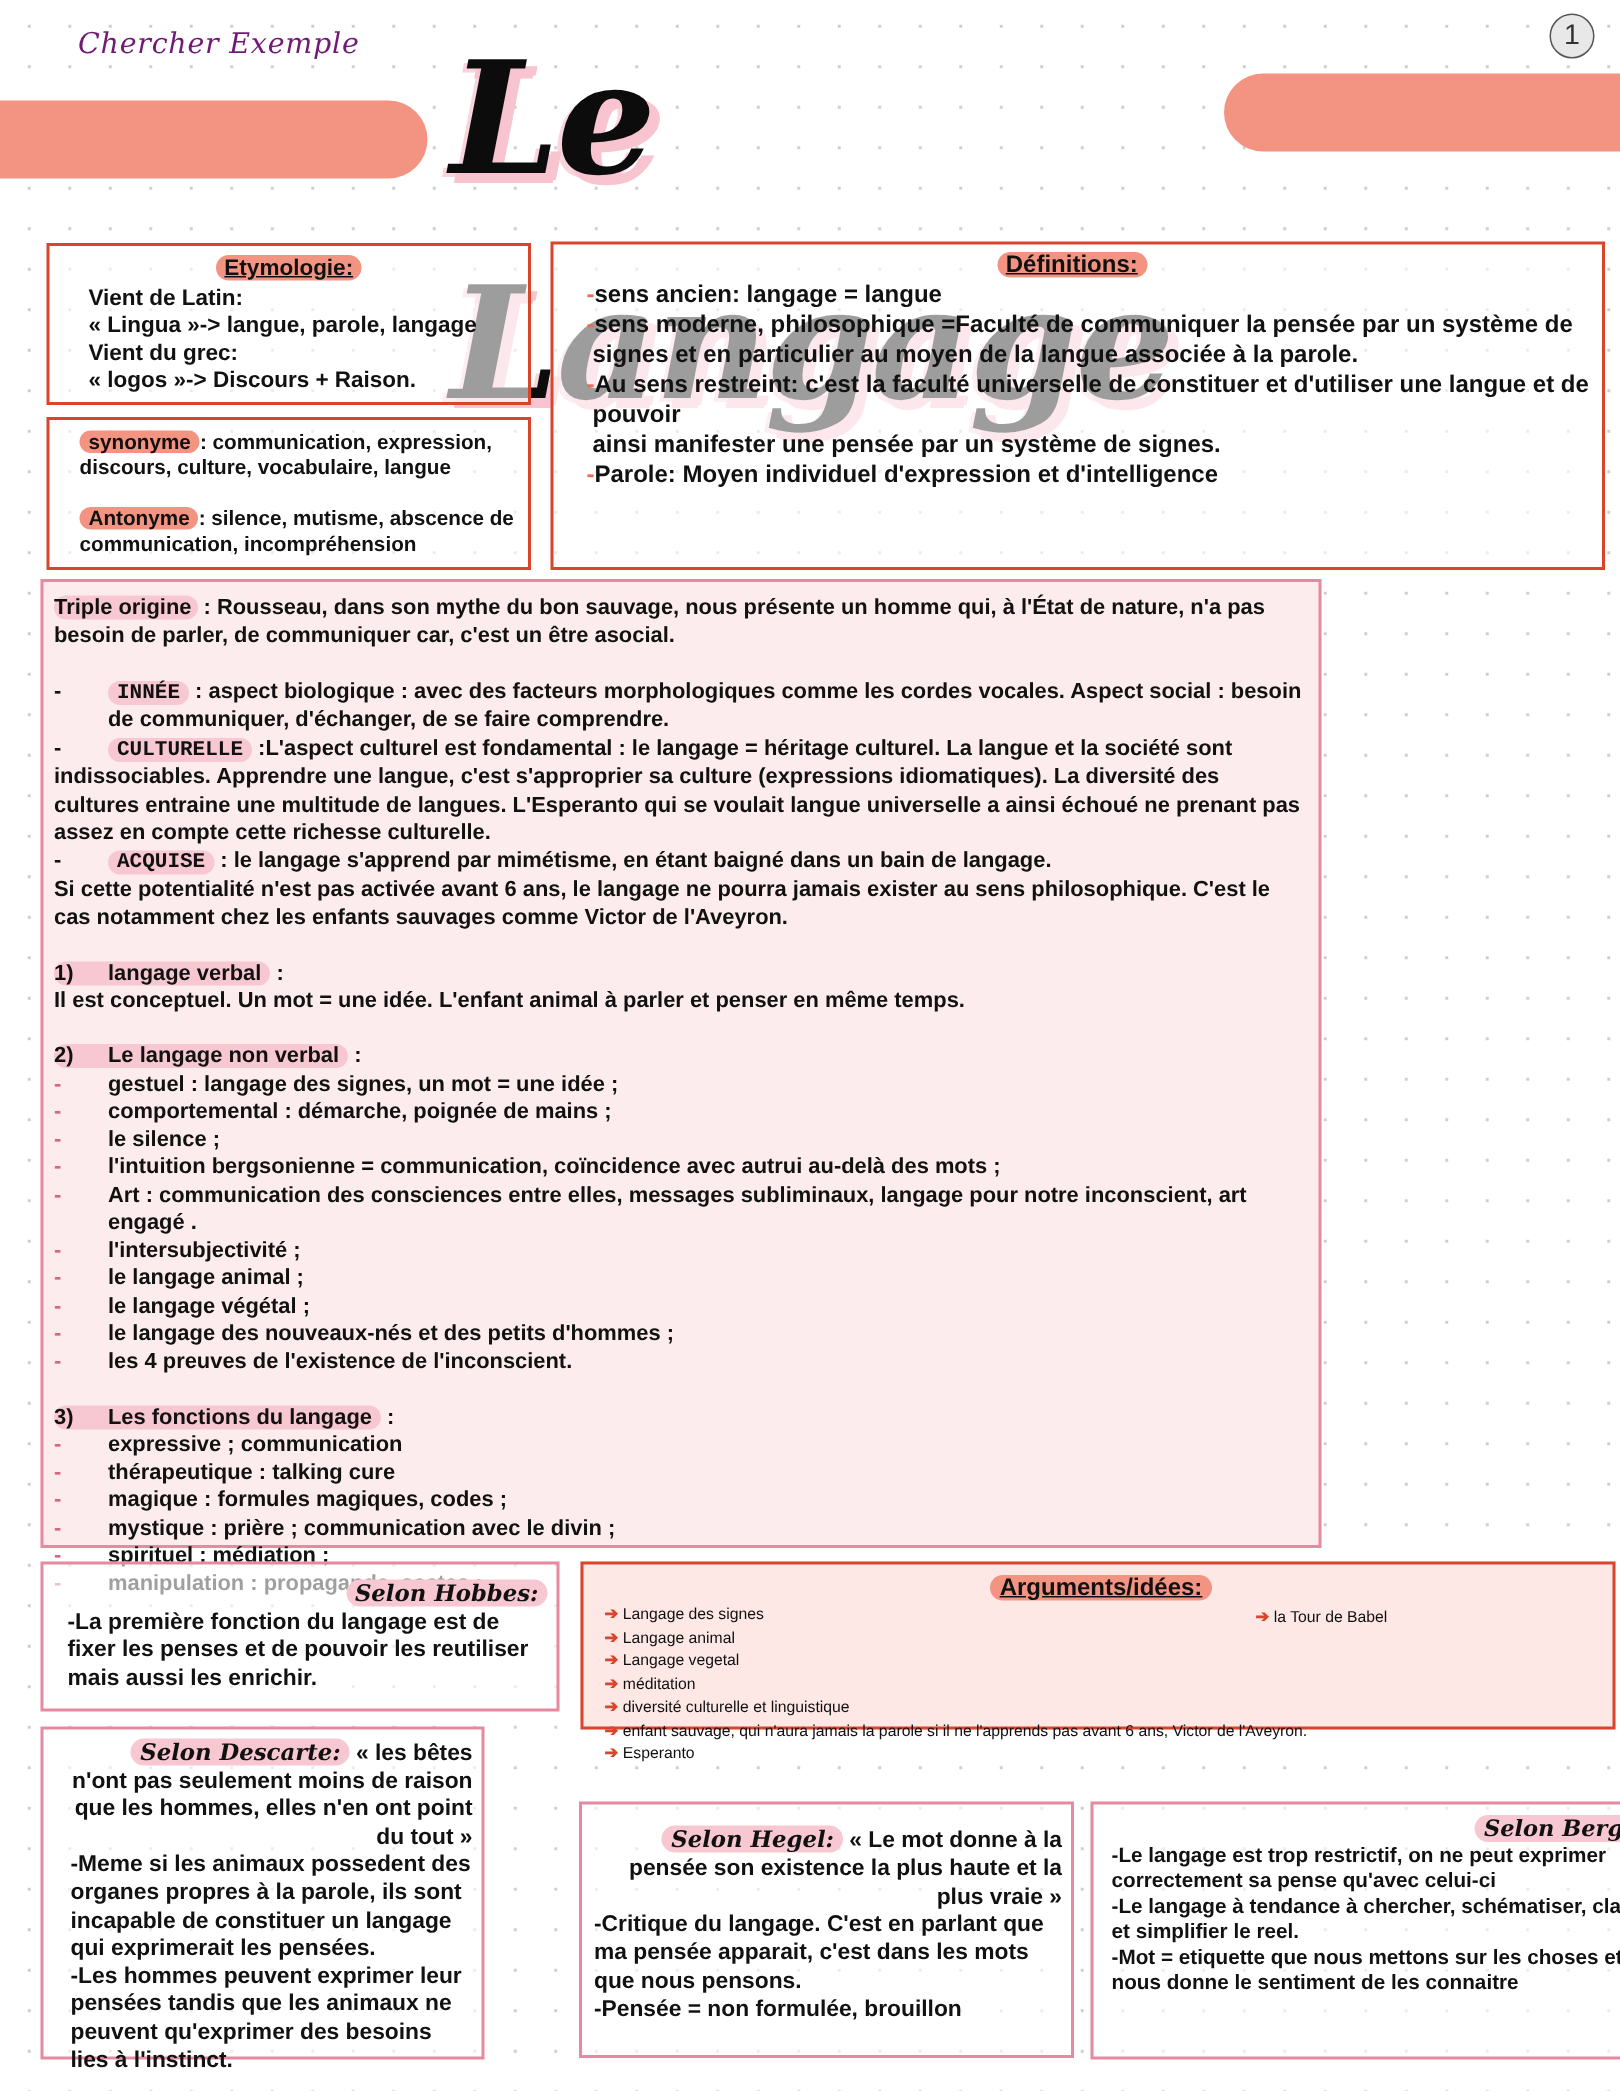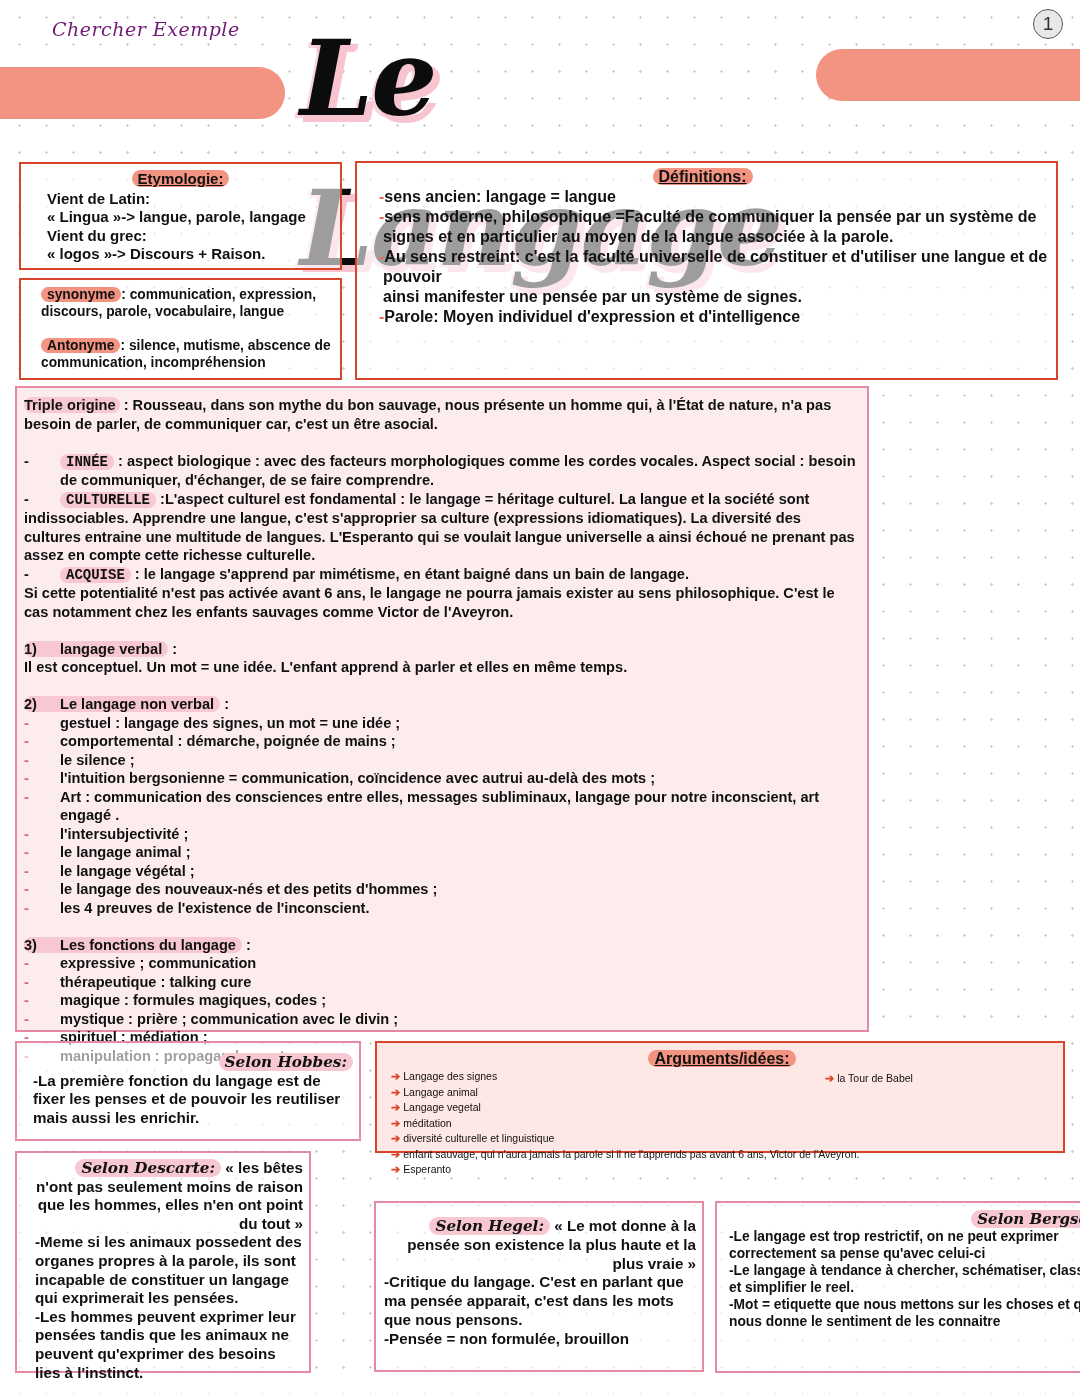--- a/index.html
+++ b/index.html
@@ -46,20 +46,21 @@
     font-family: "Liberation Sans", sans-serif;
     font-size: 19px; text-align: center; line-height: 27px;
   }
 
   
   .box {
     position: absolute;
     font-family: "Liberation Sans", sans-serif;
     font-weight: bold;
     color: #111;
+    margin-left: 12px;
   }
   .box-red { border: 2.5px solid #d9452b; background: rgba(255,255,255,0.6); }
   .box-pink { border: 2.5px solid #e58aa0; background: rgba(255,255,255,0.6); }
   .box-pinkfill { border: 2.5px solid #e58aa0; background: #fdecee; }
   .box-redfill { border: 2.5px solid #d9452b; background: #fde8e5; }
 
   .hl-salmon {
     background: #f39381; border-radius: 10px; padding: 0 6px;
   }
   .hl-pink {
@@ -116,21 +117,21 @@
 
 <div class="box box-red etym">
   <div class="head"><span class="hl-salmon underline">Etymologie:</span></div>
   <div>Vient de Latin:</div>
   <div>« Lingua »-&gt; langue, parole, langage</div>
   <div>Vient du grec:</div>
   <div>« logos »-&gt; Discours + Raison.</div>
 </div>
 
 <div class="box box-red syn">
-  <div><span class="hl-salmon">synonyme</span><span>: communication, expression, discours, parole, vocabulaire, langue</span></div>
+  <div><span class="hl-salmon">synonyme</span><span>: communication, expression, discours, culture, vocabulaire, langue</span></div>
   <div class="gap"></div>
   <div><span class="hl-salmon">Antonyme</span><span>: silence, mutisme, abscence de communication, incompréhension</span></div>
 </div>
 
 <div class="box box-red defs">
   <div class="head"><span class="hl-salmon underline">Définitions:</span></div>
   <div><span class="dash">-</span><span>sens ancien: langage = langue</span></div>
   <div><span class="dash">-</span><span>sens moderne, philosophique =Faculté de communiquer la pensée par un système de signes et en particulier au moyen de la langue associée à la parole.</span></div>
   <div><span class="dash">-</span><span>Au sens restreint: c'est la faculté universelle de constituer et d'utiliser une langue et de pouvoir</span></div>
   <div><span>ainsi manifester une pensée par un système de signes.</span></div>
@@ -149,21 +150,21 @@
     <span class="d" style="color:#111">-</span>
     <span class="t" style="margin-left:-36px;text-indent:36px;"><span class="hl-pink mono-caps">CULTURELLE</span><span> :L'aspect culturel est fondamental : le langage = héritage culturel. La langue et la société sont indissociables. Apprendre une langue, c'est s'approprier sa culture (expressions idiomatiques). La diversité des cultures entraine une multitude de langues. L'Esperanto qui se voulait langue universelle a ainsi échoué ne prenant pas assez en compte cette richesse culturelle.</span></span>
   </div>
   <div class="bul">
     <span class="d" style="color:#111">-</span>
     <span class="t"><span class="hl-pink mono-caps">ACQUISE</span><span> : le langage s'apprend par mimétisme, en étant baigné dans un bain de langage.</span></span>
   </div>
   <div class="para">Si cette potentialité n'est pas activée avant 6 ans, le langage ne pourra jamais exister au sens philosophique. C'est le cas notamment chez les enfants sauvages comme Victor de l'Aveyron.</div>
 
   <div><span class="hl-pink" style="padding-left:0"><span class="num">1)</span><span>langage verbal</span></span><span> :</span></div>
-  <div class="para">Il est conceptuel. Un mot = une idée.  L'enfant apprend à parler et elles en même temps.</div>
+  <div class="para">Il est conceptuel. Un mot = une idée.  L'enfant animal à parler et penser en même temps.</div>
 
   <div><span class="hl-pink" style="padding-left:0"><span class="num">2)</span><span>Le langage non verbal</span></span><span> :</span></div>
   <div>
     <div class="bul">
         <span class="d">-</span>
         <span class="t">gestuel : langage des signes, un mot = une idée ;</span>
       </div>
     <div class="bul">
         <span class="d">-</span>
         <span class="t">comportemental : démarche, poignée de mains ;</span>

